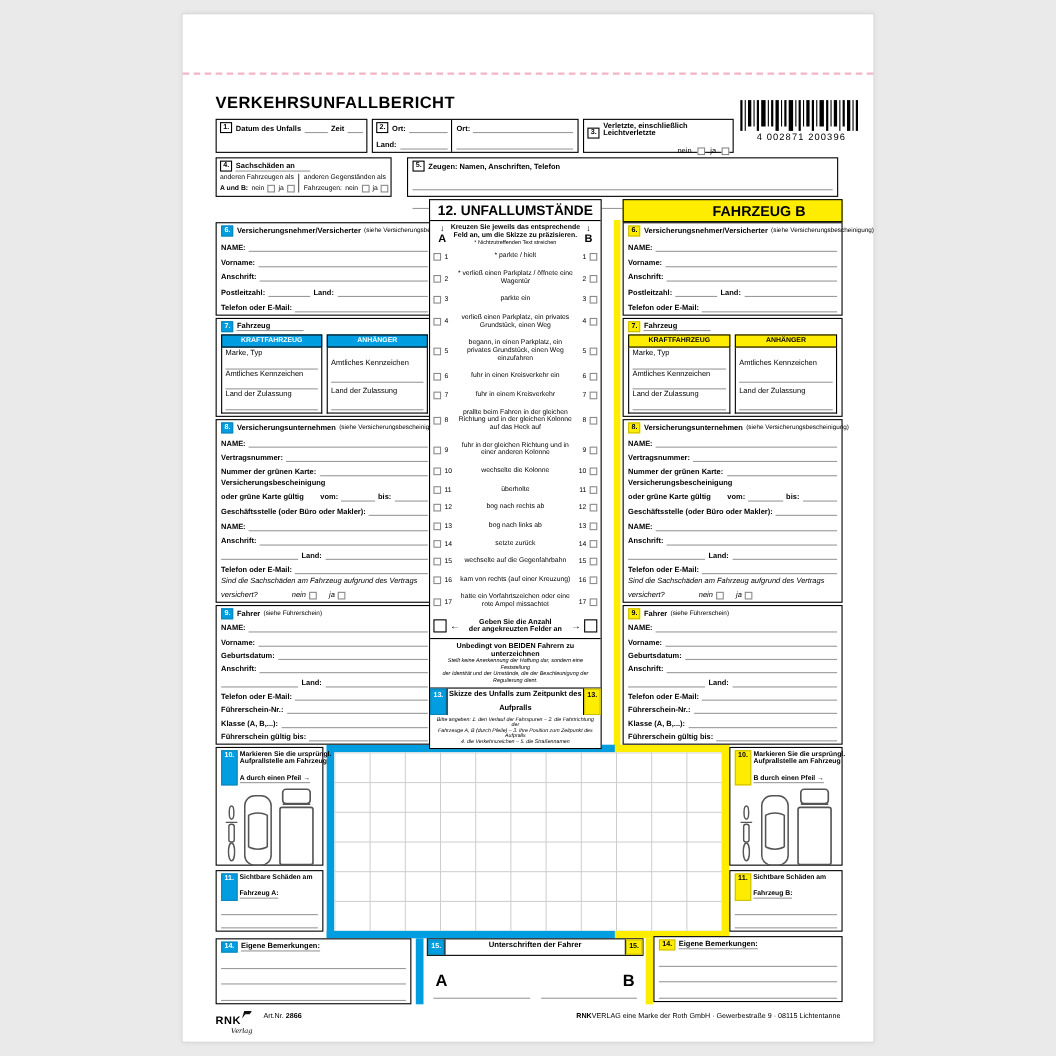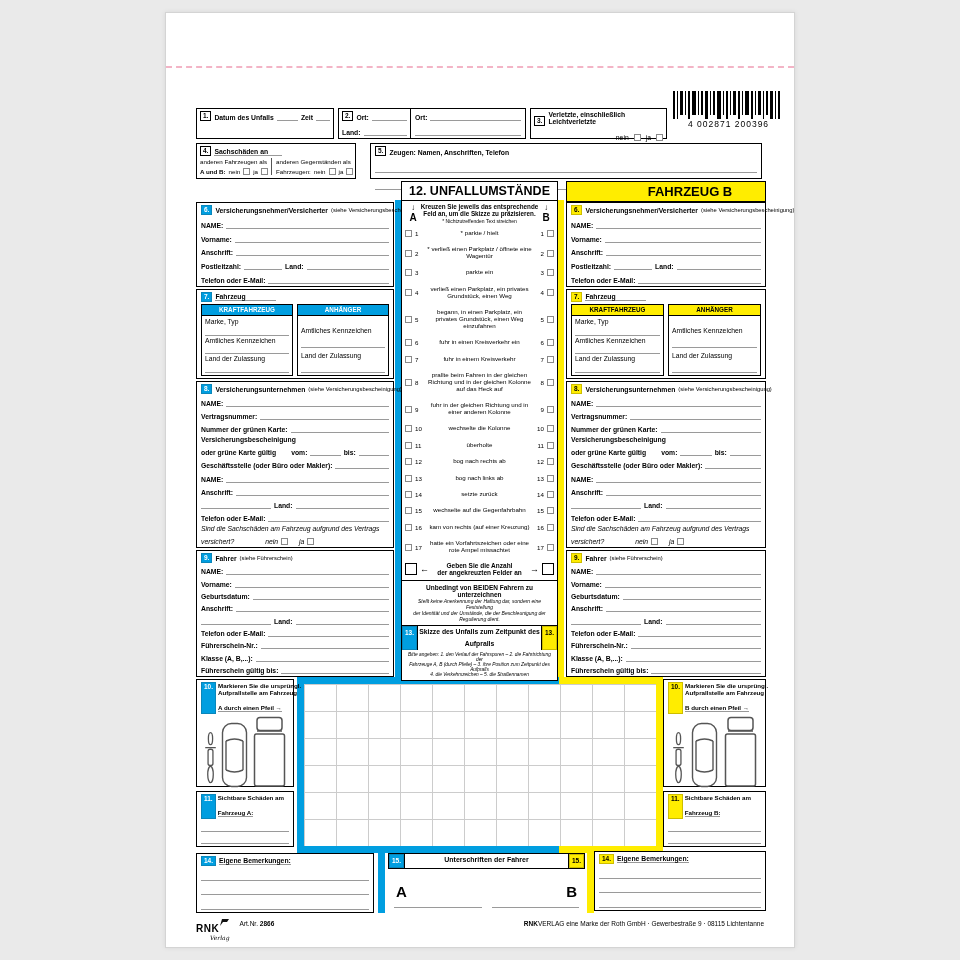--- a/index.html
+++ b/index.html
@@ -56,20 +56,21 @@
   .footer-right { font-size: 6.5px; }
   svg { display: block; }
 </style>
 </head>
 <body>
 
 <div class="page">
 
   <div class="abs perf"></div>
 
+  <div class="abs pagetitle">VERKEHRSUNFALLBERICHT</div>
 
   <div class="abs" style="left:505px; top:78px; width:115px;">
     <svg width="115" height="28" viewBox="0 0 115 28">
       <g fill="#000">
         <rect x="2" y="0" width="2" height="28"></rect>
           <rect x="6" y="0" width="1" height="28"></rect>
           <rect x="9" y="0" width="3" height="24"></rect>
         <rect x="14" y="0" width="1" height="24"></rect>
           <rect x="17" y="0" width="2" height="28"></rect>
           <rect x="21" y="0" width="4" height="24"></rect>
@@ -363,21 +364,21 @@
     <div class="fr">
         <span class="lbl">Klasse (A, B,...):</span>
         <span class="ln"></span>
       </div>
     <div class="fr">
         <span class="lbl">Führerschein gültig bis:</span>
         <span class="ln"></span>
       </div>
   </div>
 
-  <div class="abs midbox" style="left:235px; top:168px; width:157px; height:500px;">
+  <div class="abs midbox" style="left:224px; top:168px; width:157px; height:500px;">
     <div class="midhead">12. UNFALLUMSTÄNDE</div>
     <div style="display:flex; padding:2px 4px 1px;">
       <div style="width:14px; text-align:center;">
         <div style="font-size:8px; font-weight:bold;">↓</div>
         <div style="font-size:10px; font-weight:bold;">A</div>
       </div>
       <div style="flex:1; text-align:center;">
         <div style="font-size:6.3px; font-weight:bold;">Kreuzen Sie jeweils das entsprechende</div>
         <div style="font-size:6.3px; font-weight:bold;">Feld an, um die Skizze zu präzisieren.</div>
         <div style="font-size:5px; margin-top:1px;">* Nichtzutreffenden Text streichen</div>

